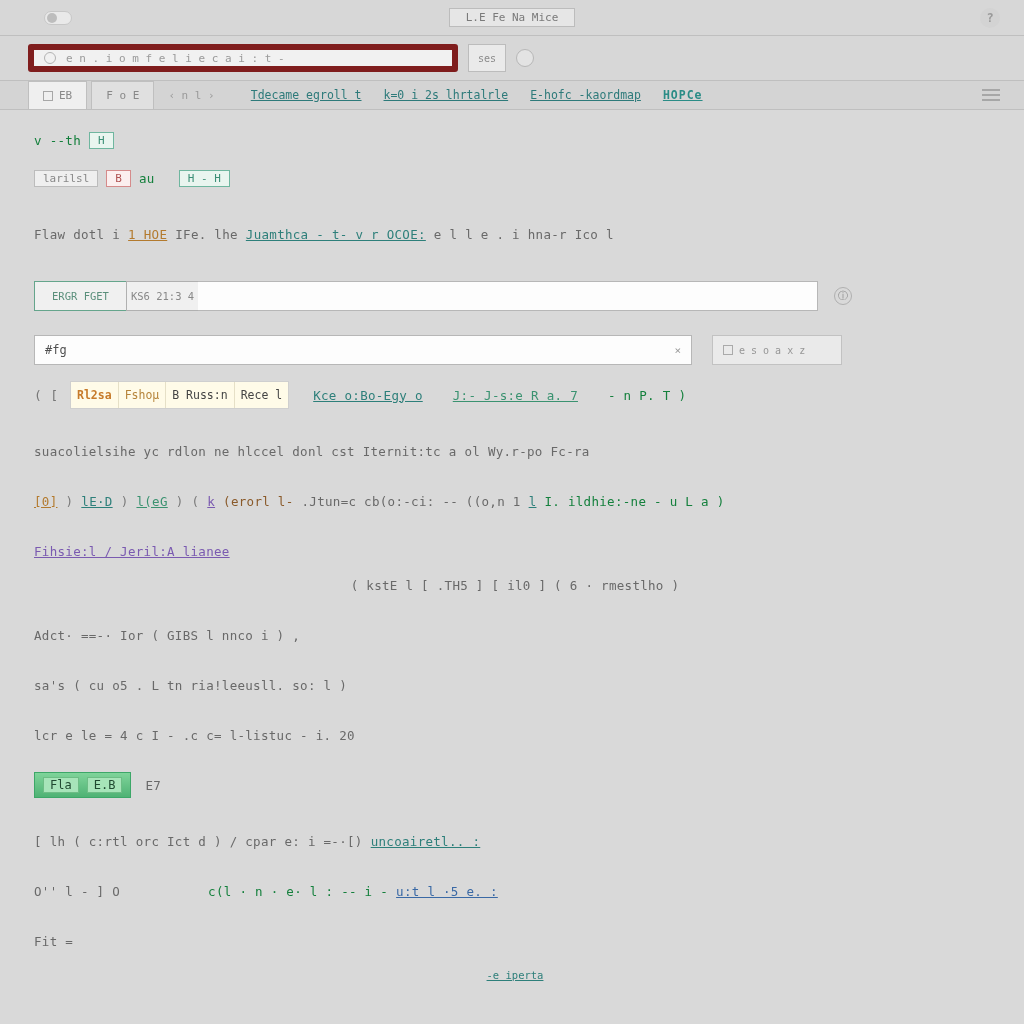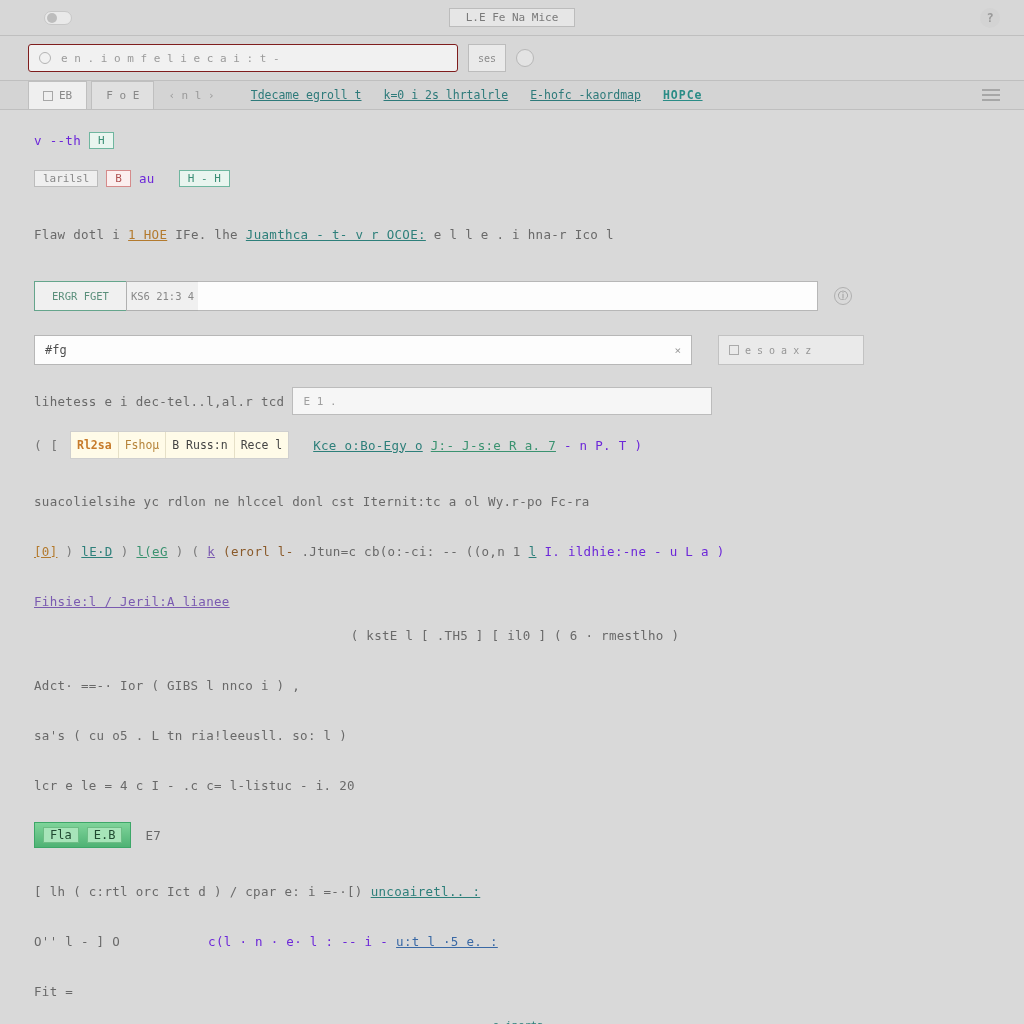--- a/index.html
+++ b/index.html
@@ -62,21 +62,21 @@
   background: #d7d7d7;
   display: flex;
   align-items: center;
   padding: 0 28px 0 28px;
   gap: 10px;
 }
 .url-box {
   flex: 0 0 430px;
   height: 28px;
   background: #f1f1f1;
-  border: 1px solid #7f1d1d;
+  border: 6px solid #7f1d1d;
   border-radius: 3px;
   display: flex; align-items: center;
   padding: 0 10px;
   color: #9a9a9a;
   font-size: 11px;
 }
 .url-box .globe {
   width: 12px; height: 12px; border: 1px solid #b3b3b3; border-radius: 50%;
   margin-right: 10px;
 }
@@ -145,21 +145,21 @@
 
 .line { display: flex; align-items: center; flex-wrap: wrap; gap: 8px; min-height: 28px; }
 
 .tok { font-size: 12.5px; color: #696969; letter-spacing: 0.3px; }
 .tok.link { color: #2d7f7a; text-decoration: underline; }
 .tok.link.orange { color: #b37a2e; }
 .tok.link.blue { color: #3a69a5; }
 .tok.link.purple { color: #7a5ab0; }
 .tok.link.green { color: #3a9270; }
 .tok.paren { color: #7a7a7a; }
-.tok.dim { color: #6d28d9; }
+.tok.dim { color: #15803d; }
 .tok.blue { color: #5577bb; text-decoration: underline; }
 
 .small-box {
   padding: 1px 8px;
   border: 1px solid #c7a05a;
   background: #fdf5e5;
   color: #a06a2a;
   font-size: 11px;
 }
 .small-box.teal { border-color: #6fb69f; background: #e9f5ef; color: #3c8f76; }
@@ -193,22 +193,22 @@
 }
 
 .row-searchB { margin-top: 24px; gap: 0; }
 .row-searchB .wide-input {
   flex: 0 0 658px; color: #505050;
 }
 .row-searchB .wide-input .end {
   margin-left: auto; color: #9a9a9a; font-size: 11px;
 }
 .row-searchB .aux {
-  margin-left: 26px;
-  height: 30px; width: 146px;
+  margin-left: 20px;
+  height: 30px; width: 130px;
   border: 1px solid #c2c2c2;
   background: #eaeaea;
   display: flex; align-items: center;
   padding: 0 10px; gap: 6px;
   font-size: 10px; color: #969696;
 }
 .row-searchB .aux .sq { width: 10px; height: 10px; border: 1px solid #aaa; }
 
 .row-pathlabel { margin-top: 22px; }
 .row-pathlabel .file-box {
@@ -226,21 +226,21 @@
   background: #fffbe8;
 }
 .row-tabs2 .grp .seg {
   padding: 0 6px; display: flex; align-items: center;
   font-size: 11.5px; border-right: 1px solid #e6e0c7;
 }
 .row-tabs2 .grp .seg.g { color: #c77b2b; font-weight: 600; }
 .row-tabs2 .grp .seg.o { color: #b6843a; }
 .row-tabs2 .grp .seg:last-child { border-right: none; }
 .row-tabs2 .rest {
-  display: flex; align-items: center; gap: 8px;
+  display: flex; align-items: center; gap: 30px;
   padding-left: 24px; font-size: 12px;
 }
 
 .mt-28 { margin-top: 28px; }
 .mt-22 { margin-top: 22px; }
 .mt-10 { margin-top: 10px; }
 .mt-6  { margin-top: 6px; justify-content: center;  }
 
 .hl-green {
   background: linear-gradient(#7fd49a, #4fb274);
@@ -331,26 +331,20 @@
       <div class="wide-input">
         <span>#fg</span>
         <span class="end">×</span>
       </div>
       <div class="aux">
         <span class="sq"></span>
         <span>e s  o  a x  z</span>
       </div>
     </div>
 
-    <div class="line row-pathlabel">
-      <span class="tok">lihetess e i dec-tel..l,al.r   tcd</span>
-      <div class="file-box">
-        <span>E 1 .</span>
-      </div>
-    </div>
 
     <div class="line row-tabs2">
       <span class="lp tok paren">( [</span>
       <div class="grp">
         <div class="seg g">Rl2sa</div>
         <div class="seg o">Fshoμ</div>
         <div class="seg">B Russ:n</div>
         <div class="seg">Rece l</div>
       </div>
       <div class="rest">

